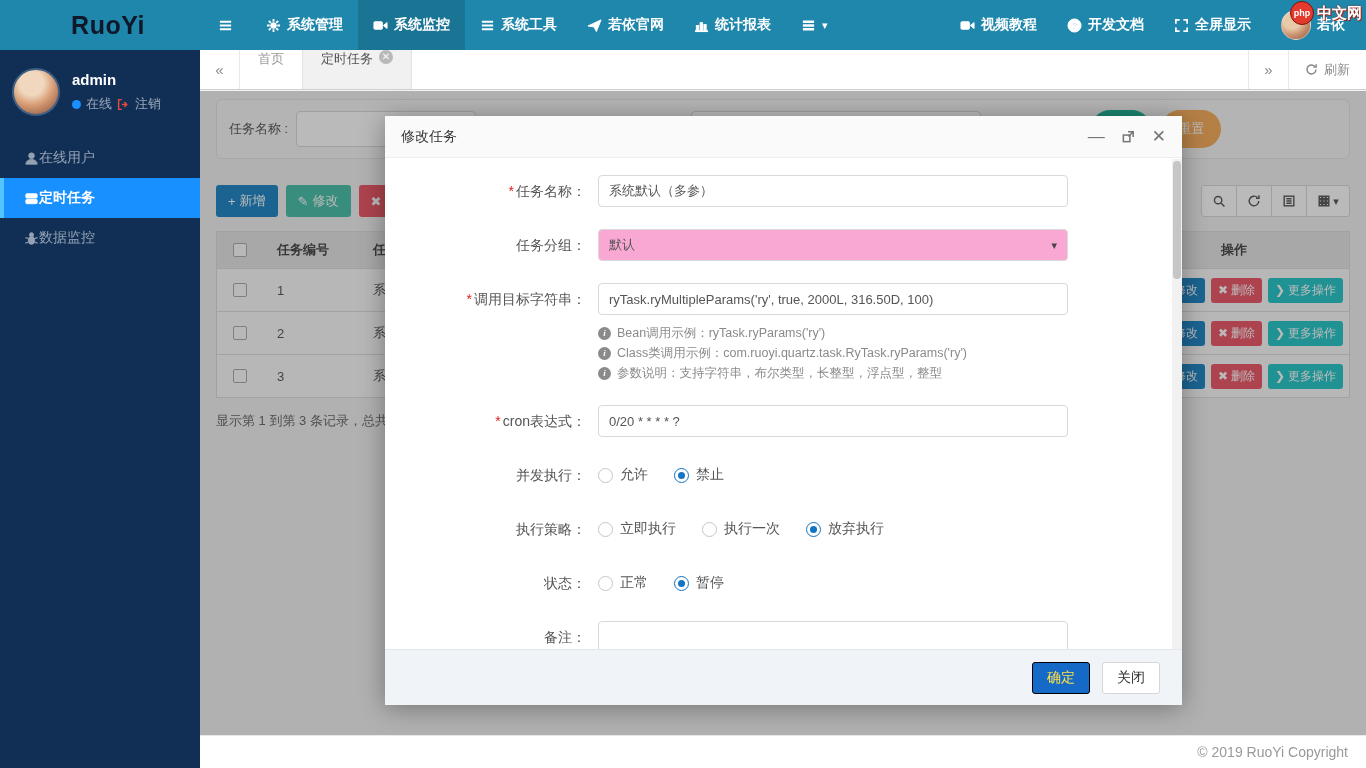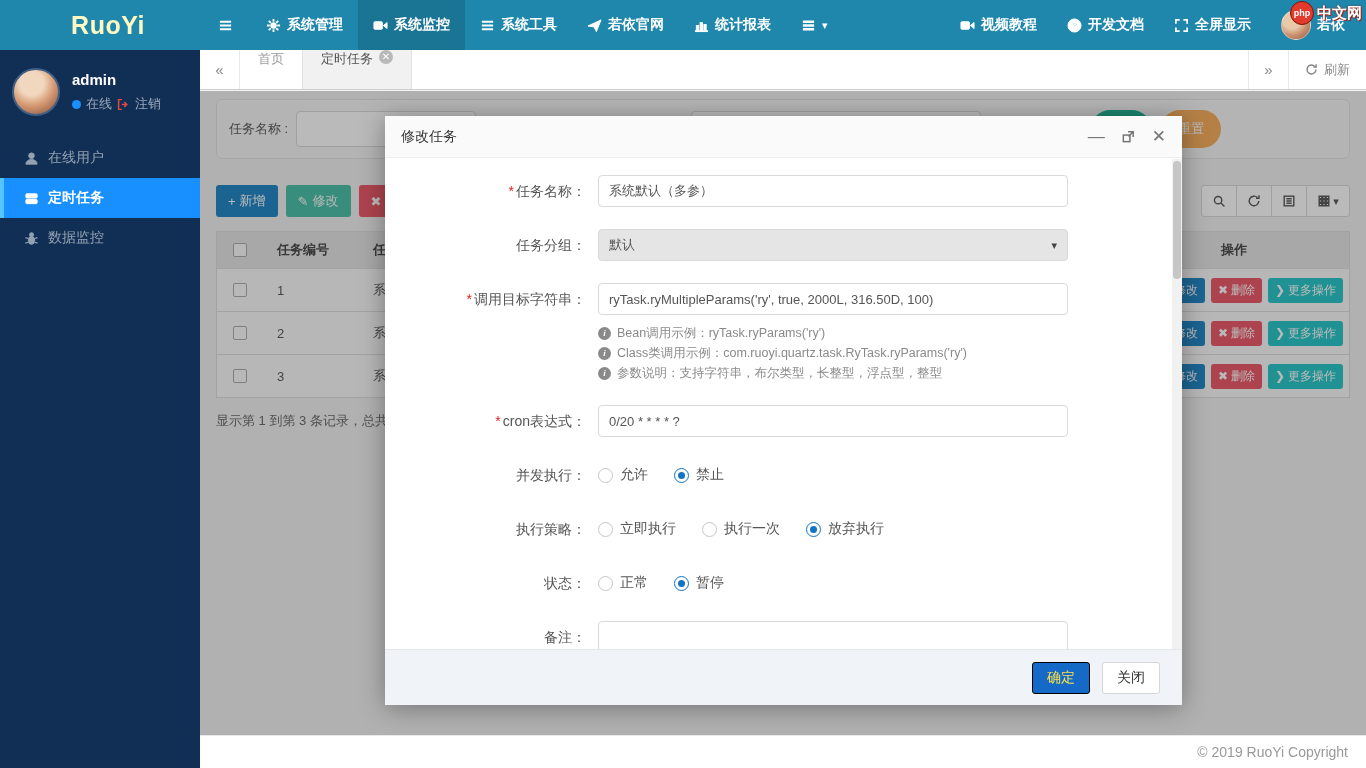--- a/index.html
+++ b/index.html
@@ -2,42 +2,42 @@
 <html><head>
 <meta charset="utf-8">
 <style>
   * { margin:0; padding:0; box-sizing:border-box; }
   html,body { width:1366px; height:768px; }
   body { font-family:"Liberation Sans","DejaVu Sans",sans-serif; font-size:13px; color:#676a6c; }
   .page { position:relative; width:1366px; height:768px; overflow:hidden; background:#f3f3f4; }
 
   
   .navbar { position:absolute; top:0; left:0; right:0; height:50px; background:#1e87ab; display:flex; align-items:stretch; z-index:15; }
-  .logo { width:200px; display:flex; align-items:center; justify-content:center; color:#fef9c3; font-size:25px; font-weight:bold; letter-spacing:.5px;padding-left:16px; }
+  .logo { width:200px; display:flex; align-items:center; justify-content:center; color:#0f172a; font-size:25px; font-weight:bold; letter-spacing:.5px;padding-left:16px; }
   .nav-left { display:flex; align-items:stretch; }
   .nav-item { display:flex; align-items:center; gap:6px; padding:0 15px; color:#fff; font-size:14px; font-weight:bold; cursor:pointer; }
   .nav-item.active { background:#1a7494; }
   .nav-item svg { width:15px; height:15px; fill:#fff; stroke:#fff; }
   .nav-burger { padding:0 18px; }
   .nav-right { margin-left:auto; display:flex; align-items:stretch; padding-right:6px; }
   .caret { font-size:11px; line-height:1; }
   .nav-avatar { width:30px; height:30px; border-radius:50%; background:radial-gradient(circle at 35% 30%, #e8c9a8 0 35%, #c9906f 60%, #8a5a43 100%); border:1px solid rgba(255,255,255,.4); }
   .watermark { position:absolute; top:1px; right:4px; display:flex; align-items:center; gap:3px; z-index:30; }
   .wm-badge { width:24px; height:24px; border-radius:50%; background:#e23a2c; color:#fff; font-size:9px; font-weight:bold; display:flex; align-items:center; justify-content:center; border:1px solid #7e1408; }
   .wm-text { color:#fff; font-weight:bold; font-size:15px; text-shadow:0 0 2px #a32417, 1px 1px 0 #a32417; }
 
   
   .sidebar { position:absolute; top:50px; left:0; bottom:0; width:200px; background:#112f54; z-index:14; }
   .user-panel { display:flex; gap:12px; padding:18px 10px 22px 12px; align-items:center; }
   .side-avatar { width:48px; height:48px; border-radius:50%; flex:0 0 48px; background:radial-gradient(circle at 40% 30%, #f0d7bd 0 30%, #d69b74 55%, #7e4a36 100%); border:2px solid #3f5f85; }
   .user-name { color:#fff; font-size:15px; font-weight:bold; margin-bottom:7px; }
   .user-status { display:flex; align-items:center; gap:5px; color:#9aa8ba; font-size:13px; }
   .dot-online { width:9px; height:9px; border-radius:50%; background:#1890ff; display:inline-block; }
   .logout-ic svg { width:13px; height:13px; stroke:#e8483f; fill:none; stroke-width:1.8; vertical-align:-2px; }
-  .side-item { display:flex; align-items:center; gap:9px; height:40px; padding-left:24px; color:#93a1b3; font-size:14px; cursor:pointer; }
+  .side-item { display:flex; align-items:center; height:40px; padding-left:24px; color:#93a1b3; font-size:14px; cursor:pointer; }
   .side-item svg { width:15px; height:15px; fill:#93a1b3; stroke:#93a1b3; }
   .side-item.active { background:#1890ff; color:#fff; border-left:4px solid #53c4ff; padding-left:20px; font-weight:bold; }
   .side-item.active svg { fill:#fff; stroke:#fff; }
 
   
   .main { position:absolute; top:50px; left:200px; right:0; bottom:0; }
   .tabbar { position:absolute; top:0; left:0; right:0; height:40px; background:#fff; border-bottom:1px solid #cfcfcf; display:flex; align-items:stretch; }
   .tab-nav-btn { width:40px; display:flex; align-items:center; justify-content:center; color:#888; font-size:15px; border-right:1px solid #e7eaec; cursor:pointer; }
   .tab-nav-btn.right { border-right:none; border-left:1px solid #e7eaec; margin-left:auto; }
   .tab { display:flex; align-items:flex-start; gap:6px; padding:0 18px; color:#999; font-size:13px; cursor:pointer; }
@@ -96,21 +96,21 @@
   .m-title { font-size:14px; color:#333; }
   .m-tools { margin-left:auto; display:flex; align-items:center; gap:16px; color:#757575; }
   .m-tools .t { font-size:17px; line-height:1; cursor:pointer; }
   .m-tools svg { width:15px; height:15px; fill:none; stroke:#757575; stroke-width:1.6; cursor:pointer; }
   .m-body { position:absolute; top:43px; bottom:56px; left:0; right:10px; padding:16px 0 0 16px; overflow:hidden; }
   .frow { display:flex; align-items:flex-start; margin-bottom:22px; }
   .flabel { width:197px; text-align:right; padding-right:12px; font-size:14px; color:#555; line-height:32px; white-space:nowrap; }
   .req { color:#e02222; margin-right:2px; }
   .fctrl { width:470px; }
   .fctrl .inp { width:100%; height:32px; }
-  .fselect { width:100%; height:32px; background:#e5e5e5; border:1px solid #d9d9d9; border-radius:4px; padding:0 10px; display:flex; align-items:center; color:#555; font-size:13px; cursor:pointer; }
+  .fselect { width:100%; height:32px; background:#f9a8d4; border:1px solid #d9d9d9; border-radius:4px; padding:0 10px; display:flex; align-items:center; color:#555; font-size:13px; cursor:pointer; }
   .fselect .caret { margin-left:auto; color:#444; }
   .hints { margin-top:8px; }
   .hint { display:flex; align-items:center; gap:6px; height:20px; color:#8a8a8a; font-size:12.5px; }
   .info-ic { width:13px; height:13px; border-radius:50%; background:#8a8a8a; color:#fff; font-size:9px; font-style:italic; font-weight:bold; display:inline-flex; align-items:center; justify-content:center; flex:0 0 13px; font-family:"Liberation Serif",serif; }
   .radios { display:flex; align-items:center; gap:26px; padding-top:7px; }
   .radio-opt { display:flex; align-items:center; color:#555; font-size:14px; cursor:pointer; }
   .rdot { width:15px; height:15px; border:1px solid #c6c6c6; border-radius:50%; background:#fff; margin-right:7px; position:relative; }
   .radio-opt.on .rdot { border-color:#1374c2; }
   .radio-opt.on .rdot::after { content:""; position:absolute; inset:3px; border-radius:50%; background:#1374c2; }
   .ftext { width:100%; height:52px; background:#fff; border:1px solid #d9d9d9; border-radius:4px; resize:both; font-family:inherit; padding:6px 10px; }

